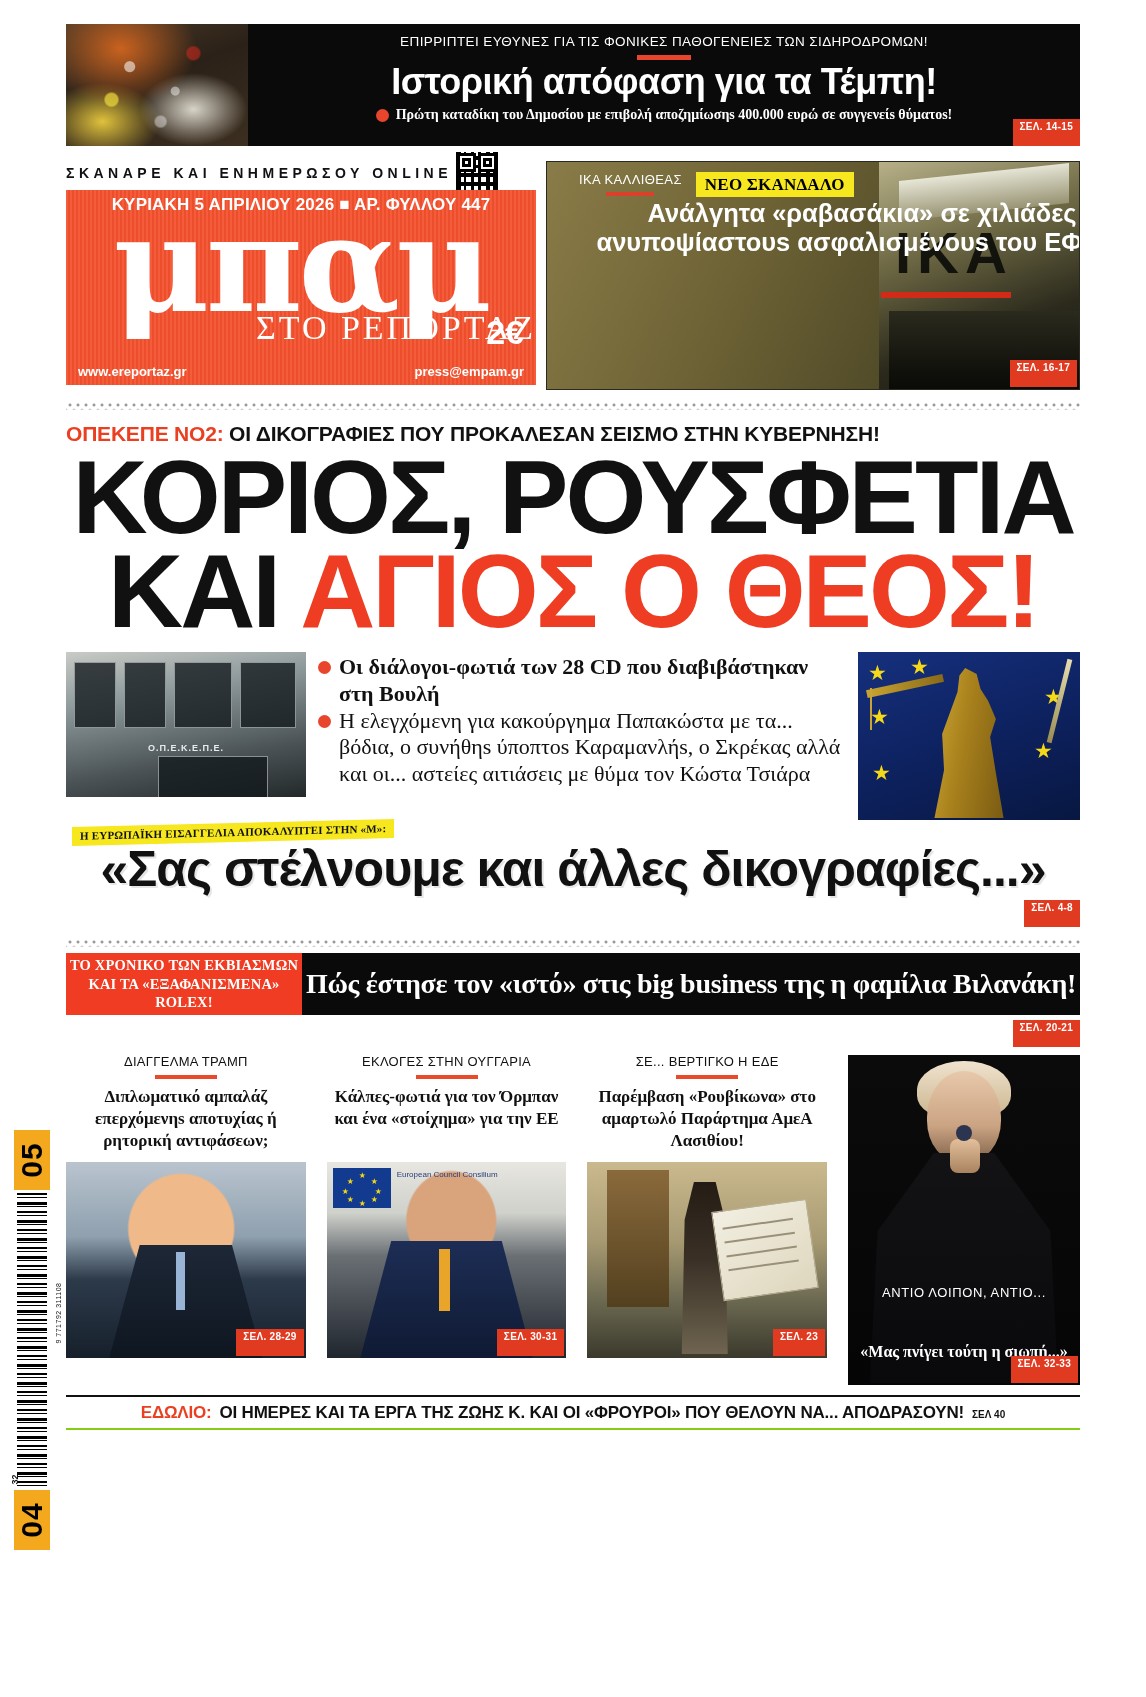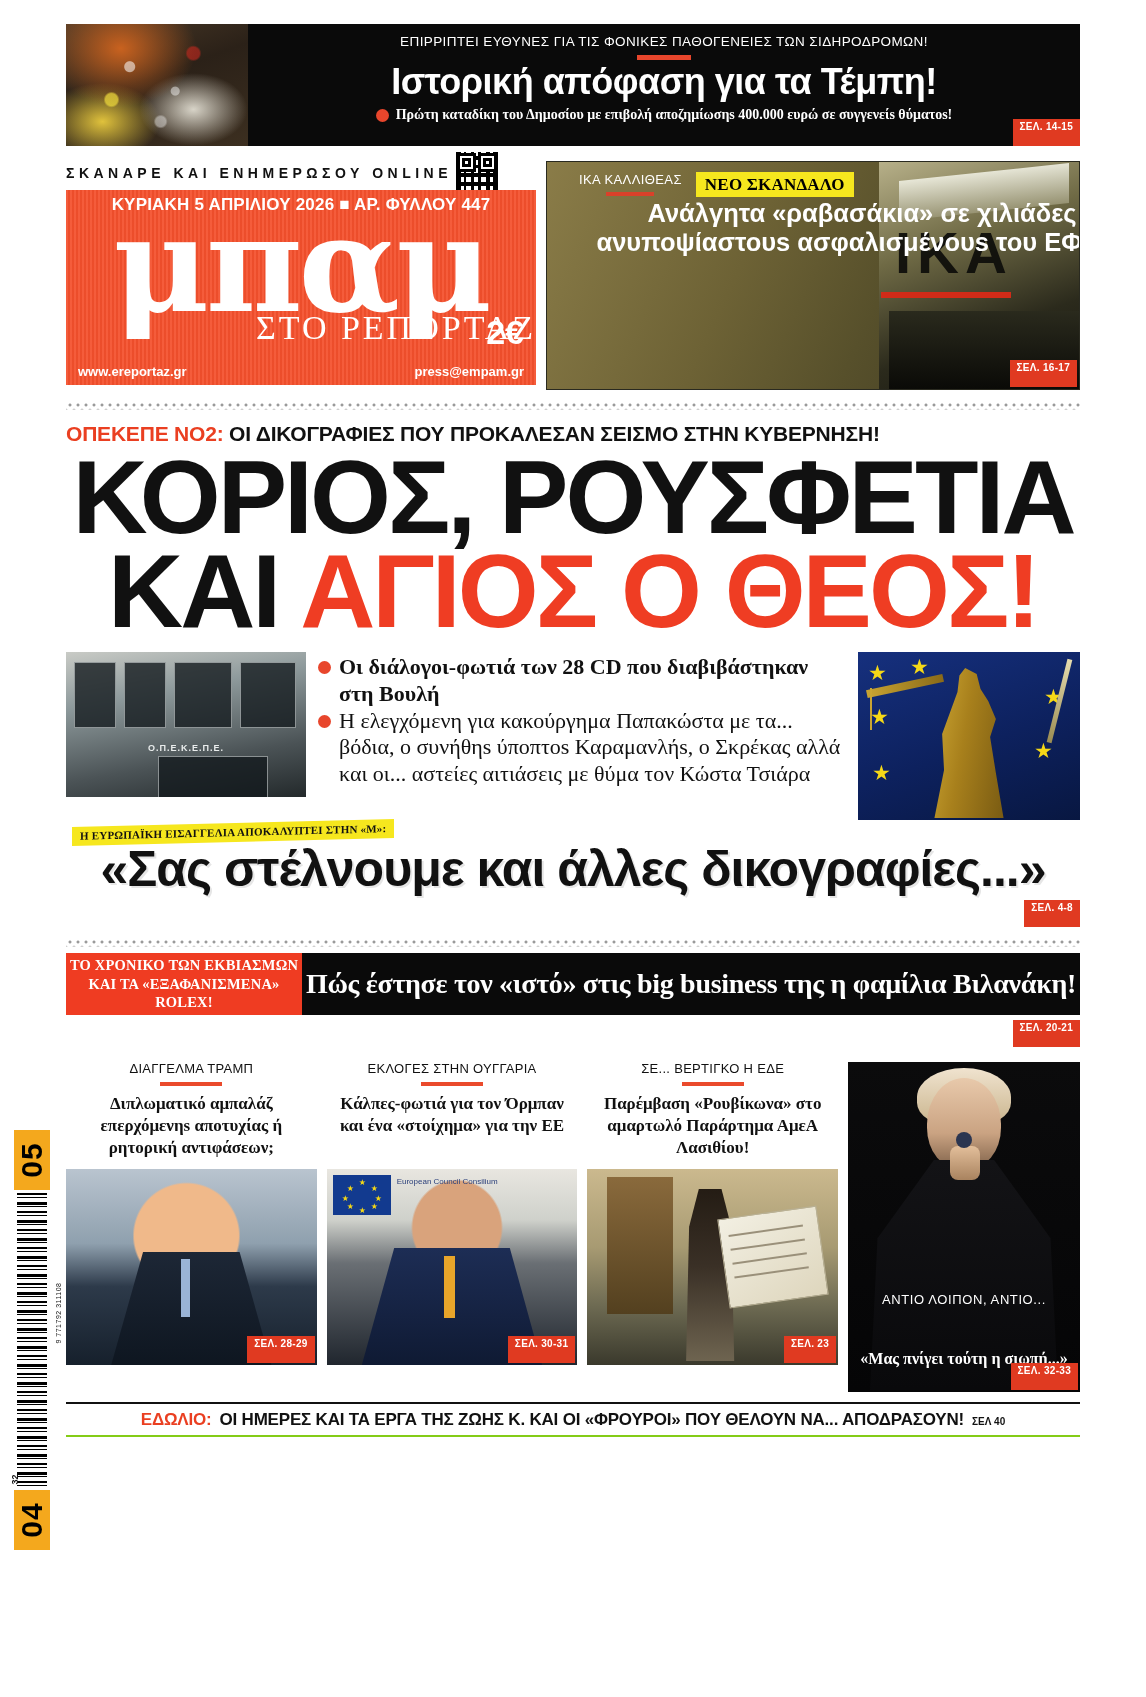--- a/index.html
+++ b/index.html
@@ -467,22 +467,22 @@
     color: #fff;
     display: flex; align-items: center; justify-content: center;
     font: 700 28px/1 "Liberation Serif", serif;
     letter-spacing: -.3px;
     position: relative;
   }
 
   
   .bottom {
     display: flex;
-    margin-top: 15px;
-    gap: 10px;
+    margin-top: 8px;
+    gap: 21px;
   }
   .bcol {
     flex: 1 1 0;
     display: flex; flex-direction: column;
   }
   .bcol.wide { flex: 0 0 232px; }
   .b-kicker {
     text-align: center;
     font: 400 13px/1.1 "Liberation Sans", sans-serif;
     color: #111;

